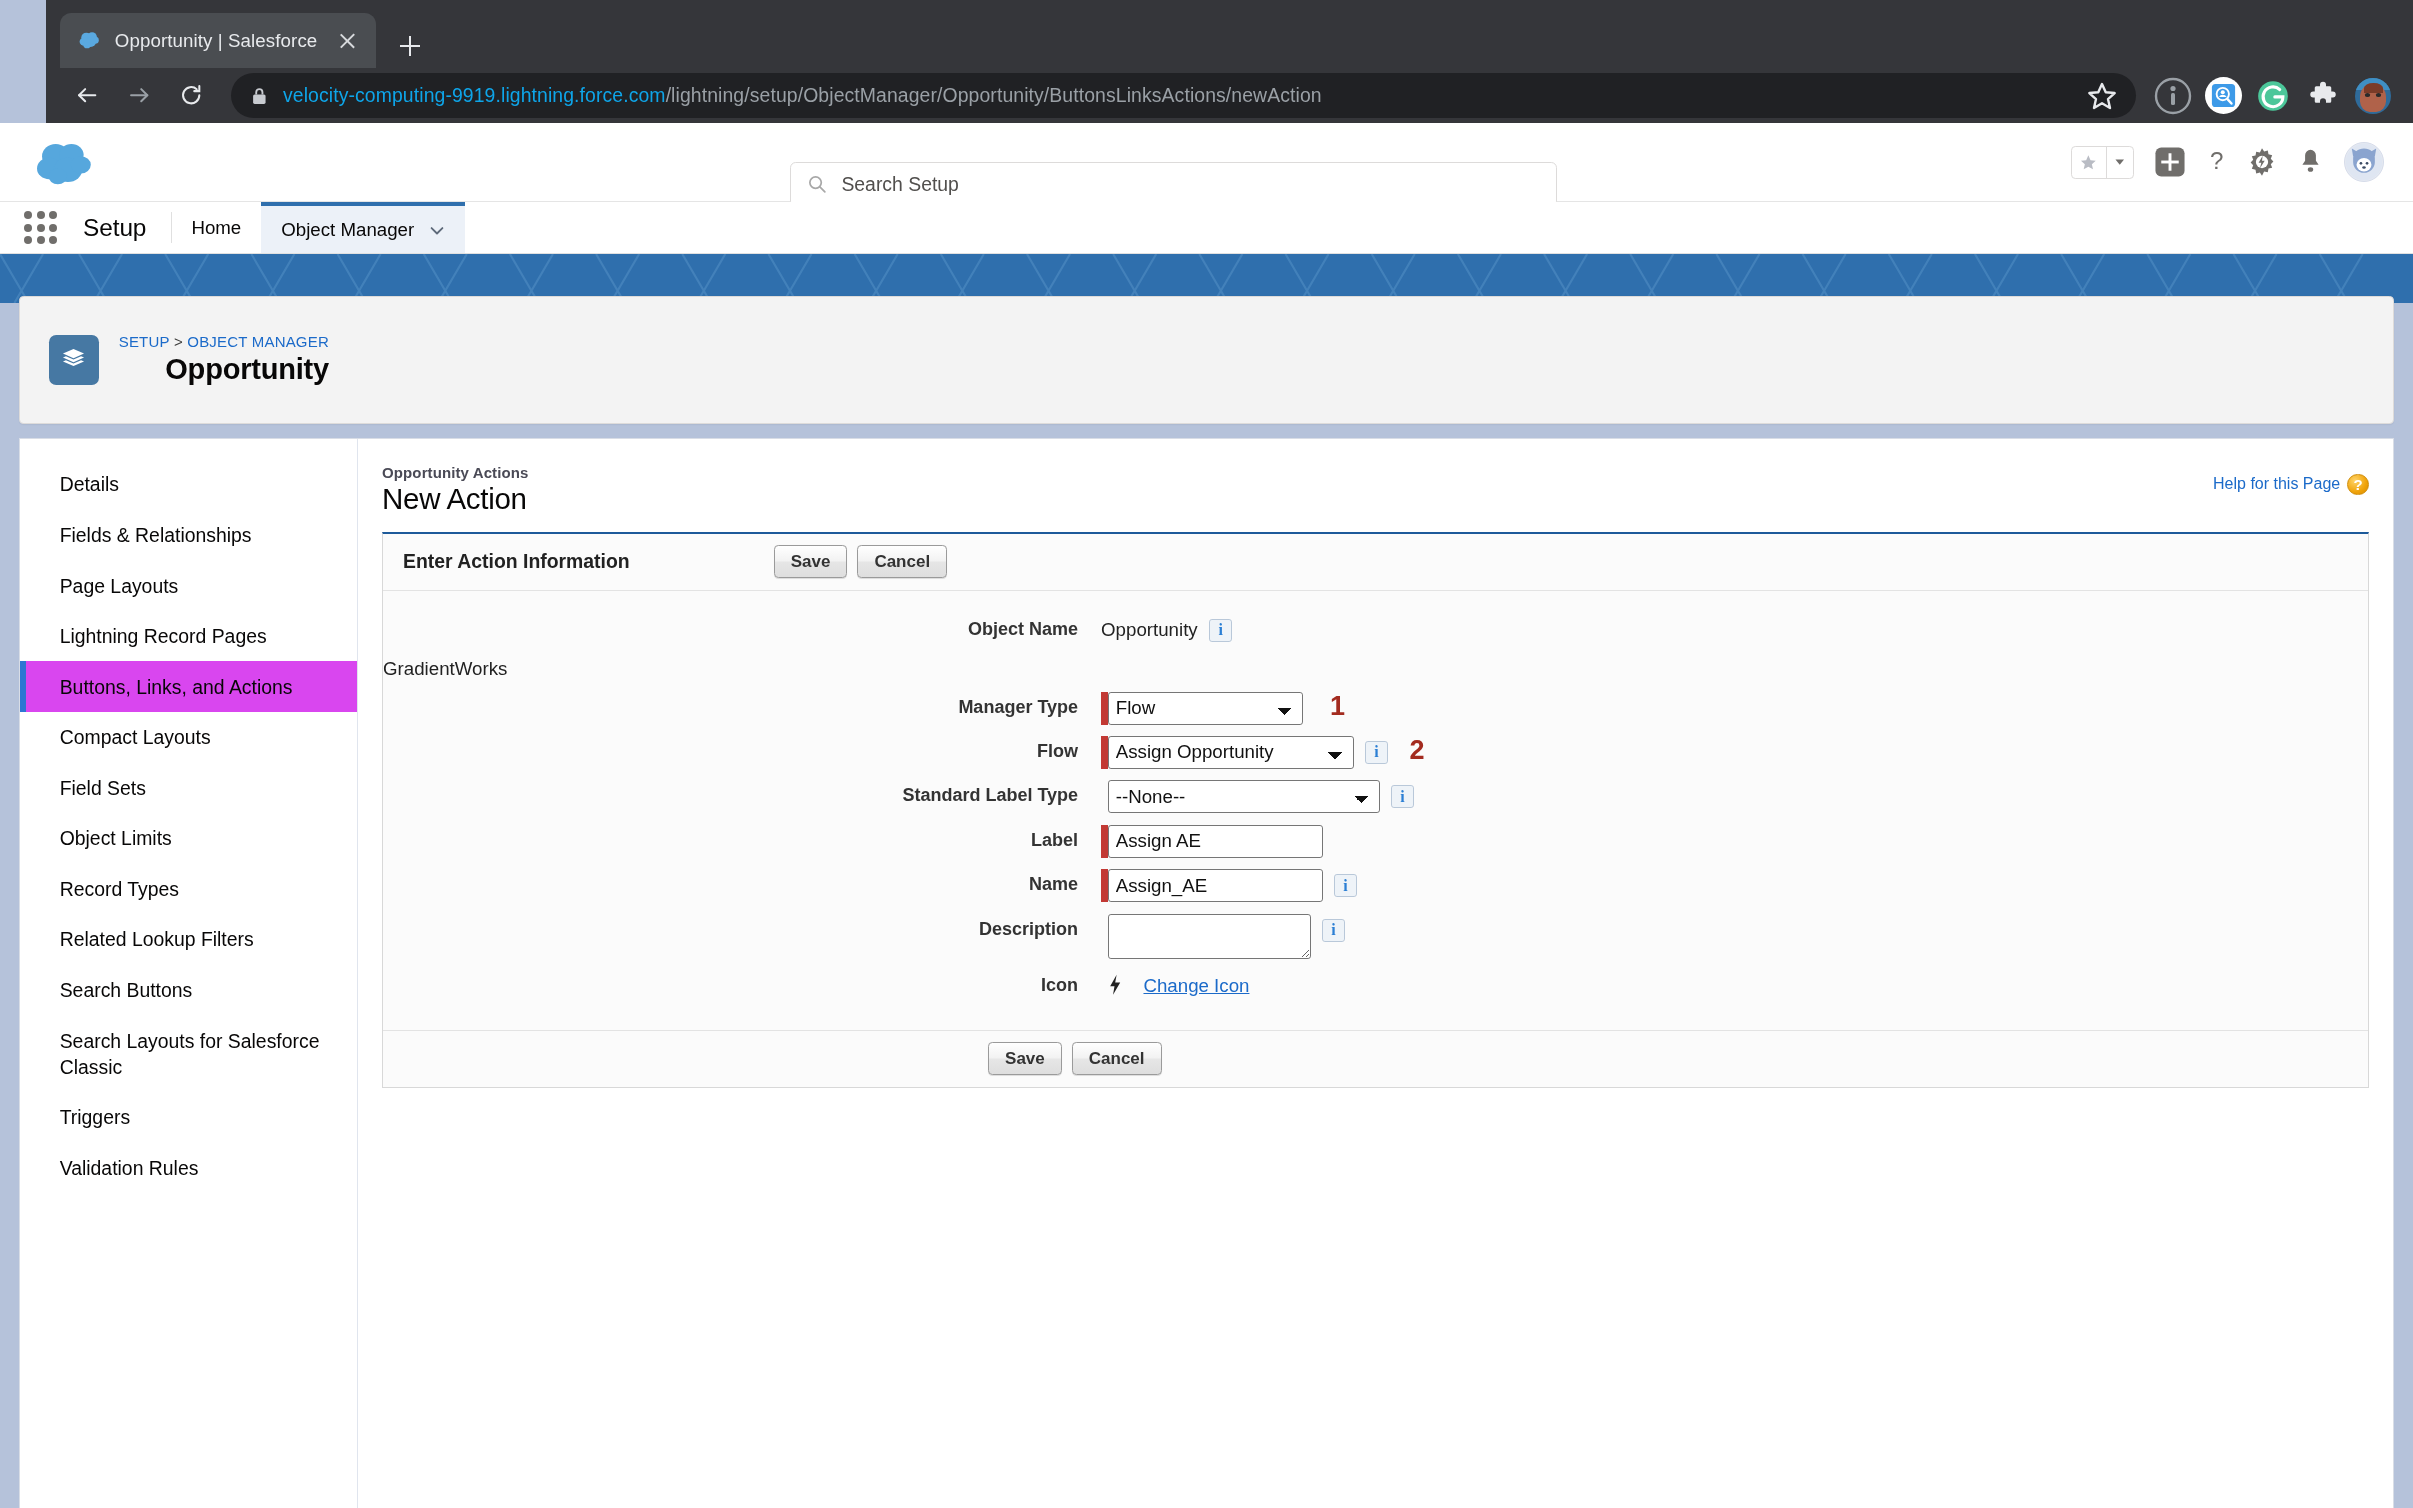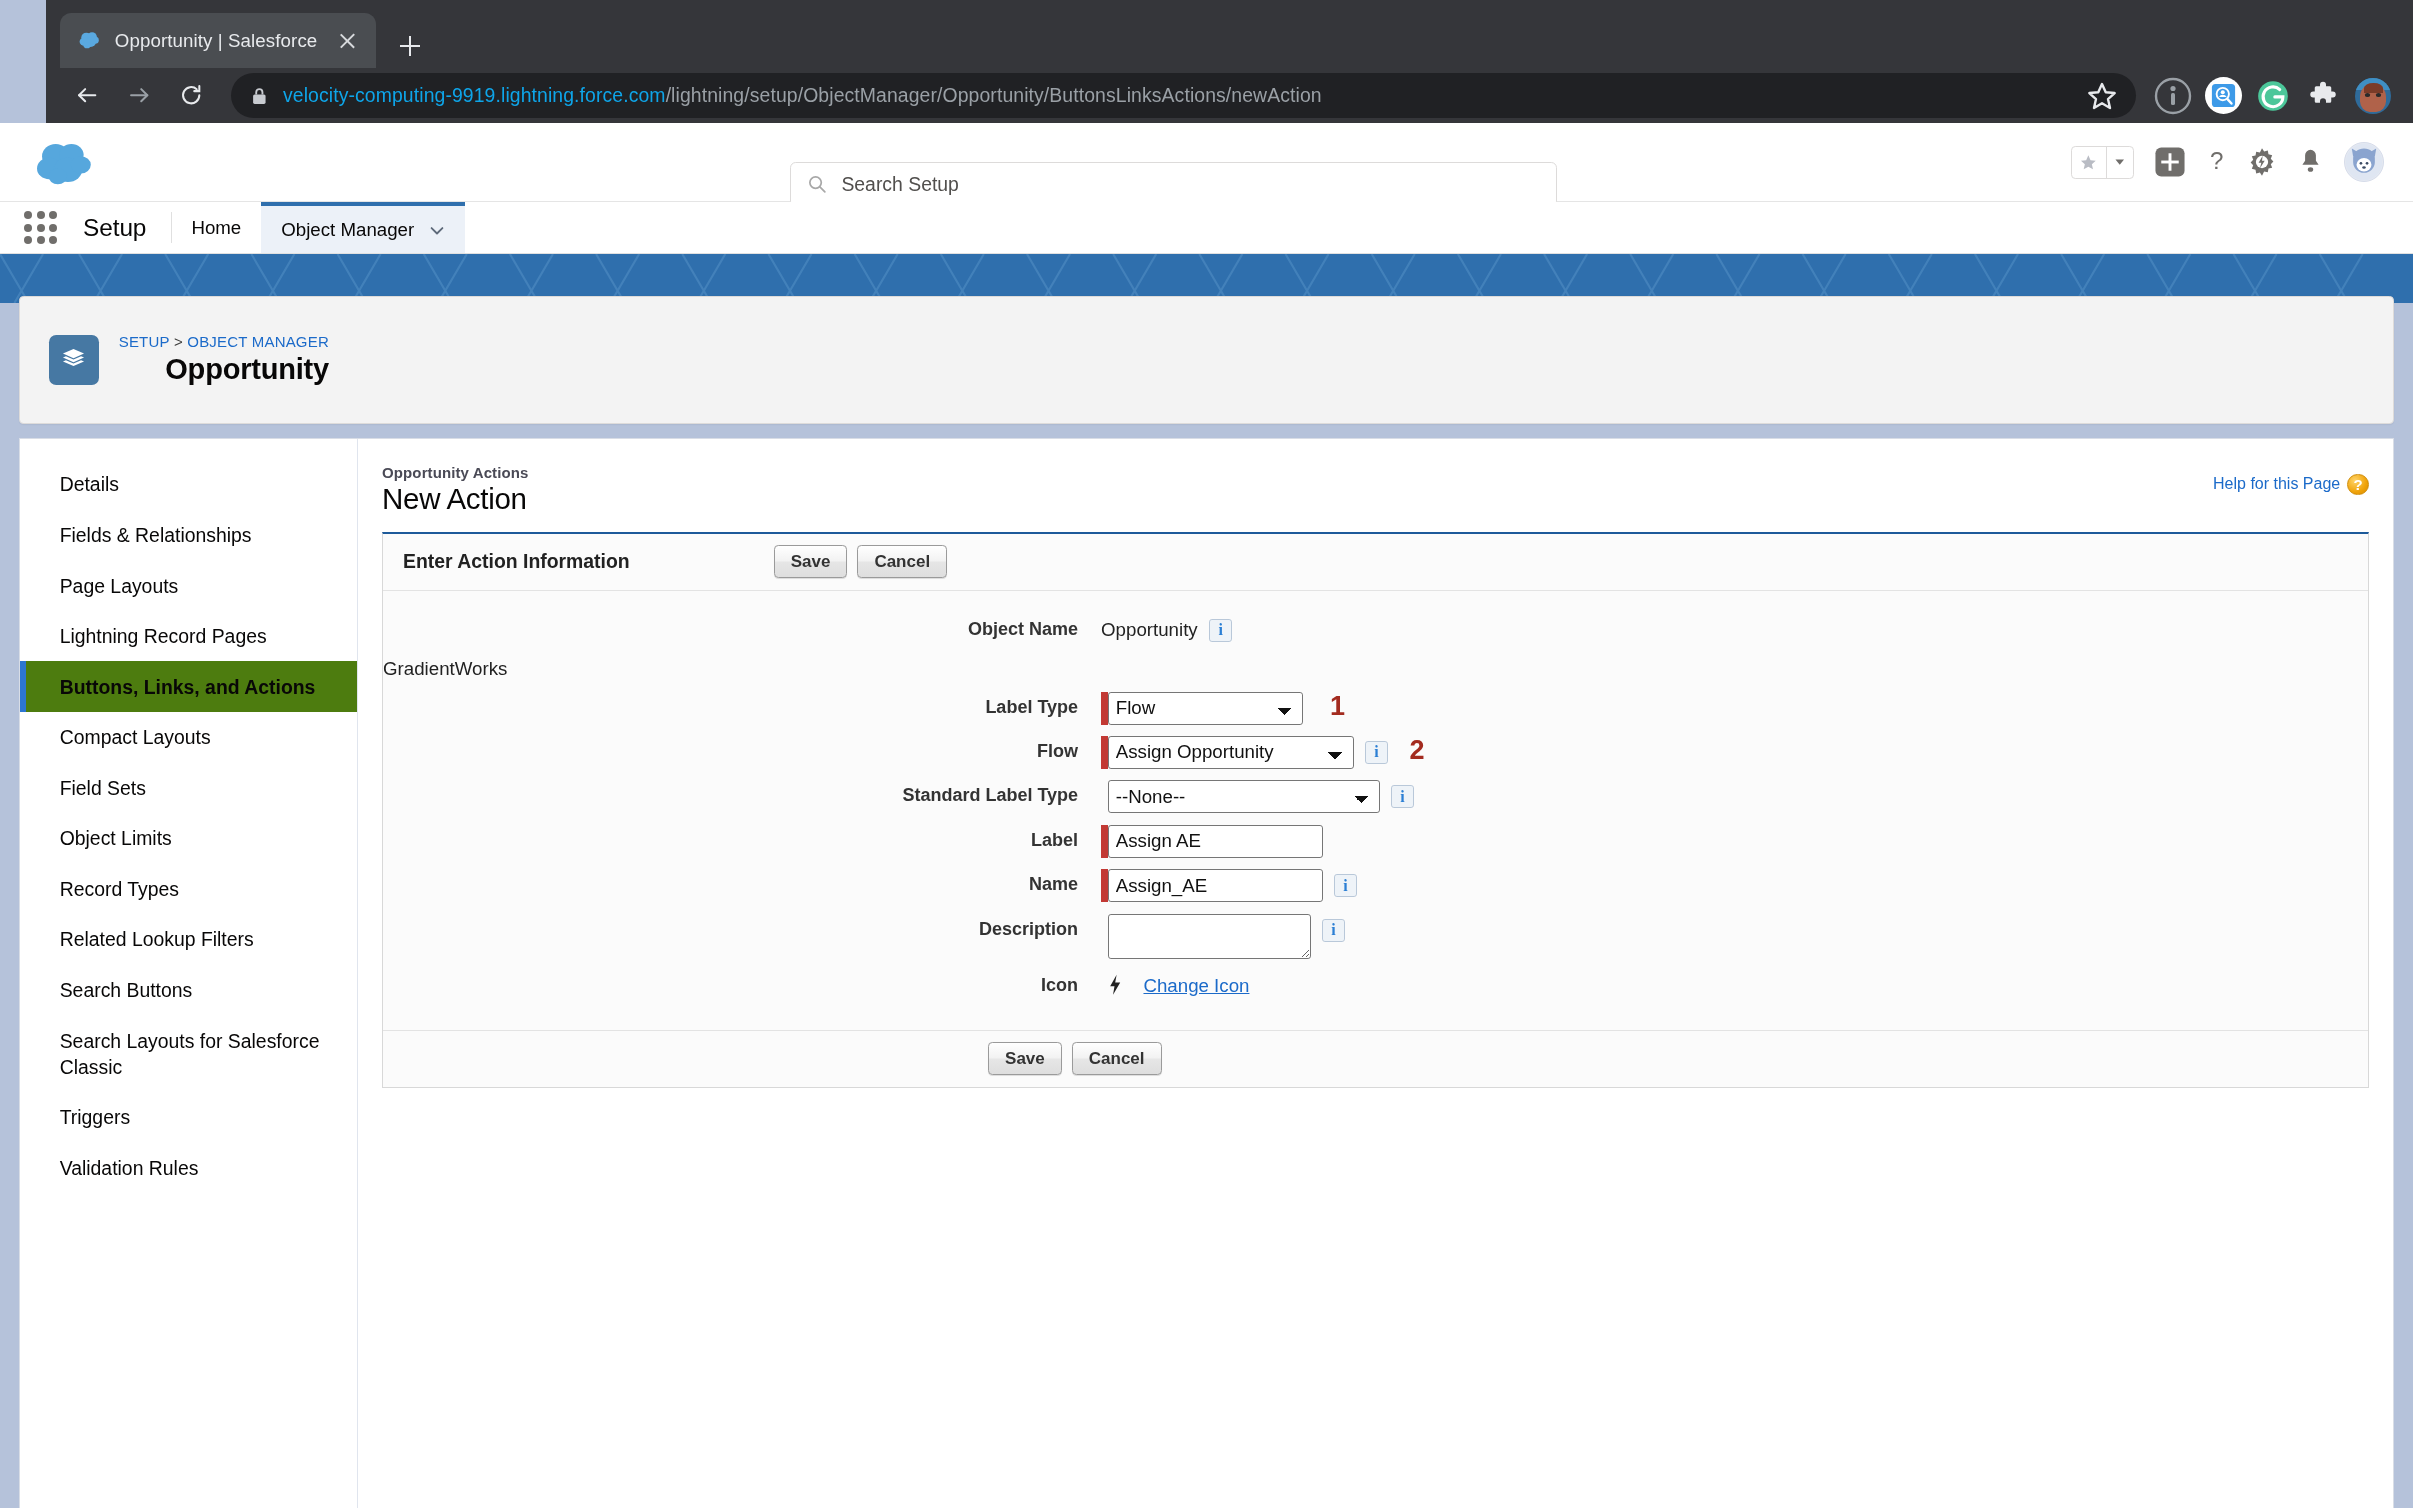--- a/index.html
+++ b/index.html
@@ -129,21 +129,21 @@
   .crumbline a { color: #1b6ac9; text-decoration: none; }
   .crumbline .sep { color: #3e3e3c; margin: 0 4.3px; }
   .obj-title { font-size: 29px; color: #080707; font-weight: 700; letter-spacing: -0.2px; }
 
   
   .body-split { display: flex; background: #fff; margin: 14.4px 18.7px 0 18.7px; border: 0.7px solid #d8dde6; border-bottom: none; min-height: 1081px; }
   .side-nav { width: 338px; flex: 0 0 338px; border-right: 0.7px solid #e0e5ee; padding-top: 20px; background: #fff; }
   .side-item {
     padding: 12.2px 0 12.2px 40px; font-size: 19.4px; color: #080707; position: relative; line-height: 1.35;
   }
-  .side-item.active { background: #4d7c0f; font-weight: 700; }
+  .side-item.active { background: #d946ef; font-weight: 400; }
   .side-item.active::before {
     content: ""; position: absolute; left: 0; top: 0; bottom: 0; width: 6.5px; background: #2d76d2;
   }
 
   .main-pane { flex: 1; padding: 24.4px 24.4px 0 24.4px; background: #fff; min-width: 0; }
   .main-head { display: flex; align-items: flex-start; justify-content: space-between; }
   .eyebrow { font-size: 15px; font-weight: 700; color: #4a4a56; letter-spacing: 0.1px; }
   .main-title { font-size: 29.5px; color: #080707; margin-top: 1.4px; letter-spacing: -0.3px; }
   .help-link { font-size: 16px; color: #1b6ac9; display: flex; align-items: center; gap: 7.2px; padding-top: 10px; }
   .help-badge {
@@ -507,21 +507,21 @@
           </div>
         </div>
 
         <div class="frow">
           <div class="fval">
             <span class="fstatic">GradientWorks</span>
           </div>
         </div>
 
         <div class="frow">
-          <div class="flabel">Label Type</div>
+          <div class="flabel">Manager Type</div>
           <div class="fval">
             <span class="sel-wrap">
               <span class="reqbar"></span>
               <select class="csel" style="width:195px">
                 <option>Flow</option>
               </select>
             </span>
             <span class="annot" style="margin-left:16px;margin-top:1.4px">1</span>
           </div>
         </div>

